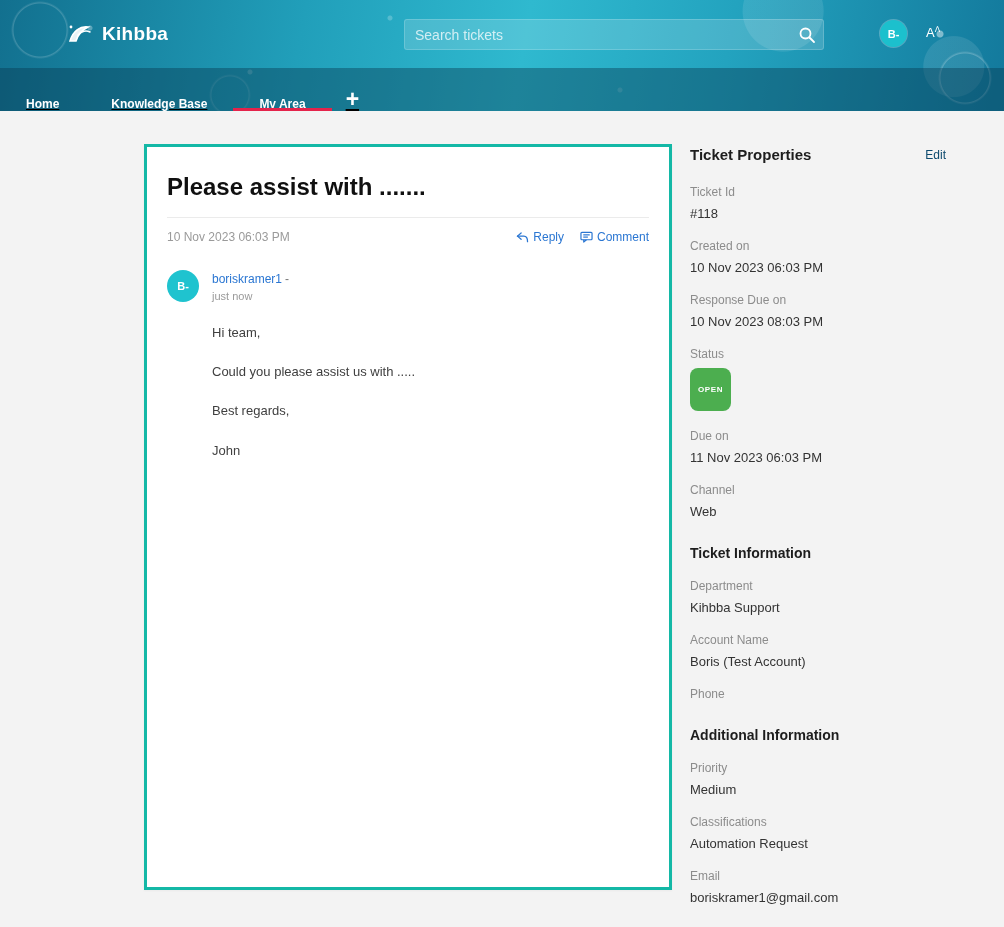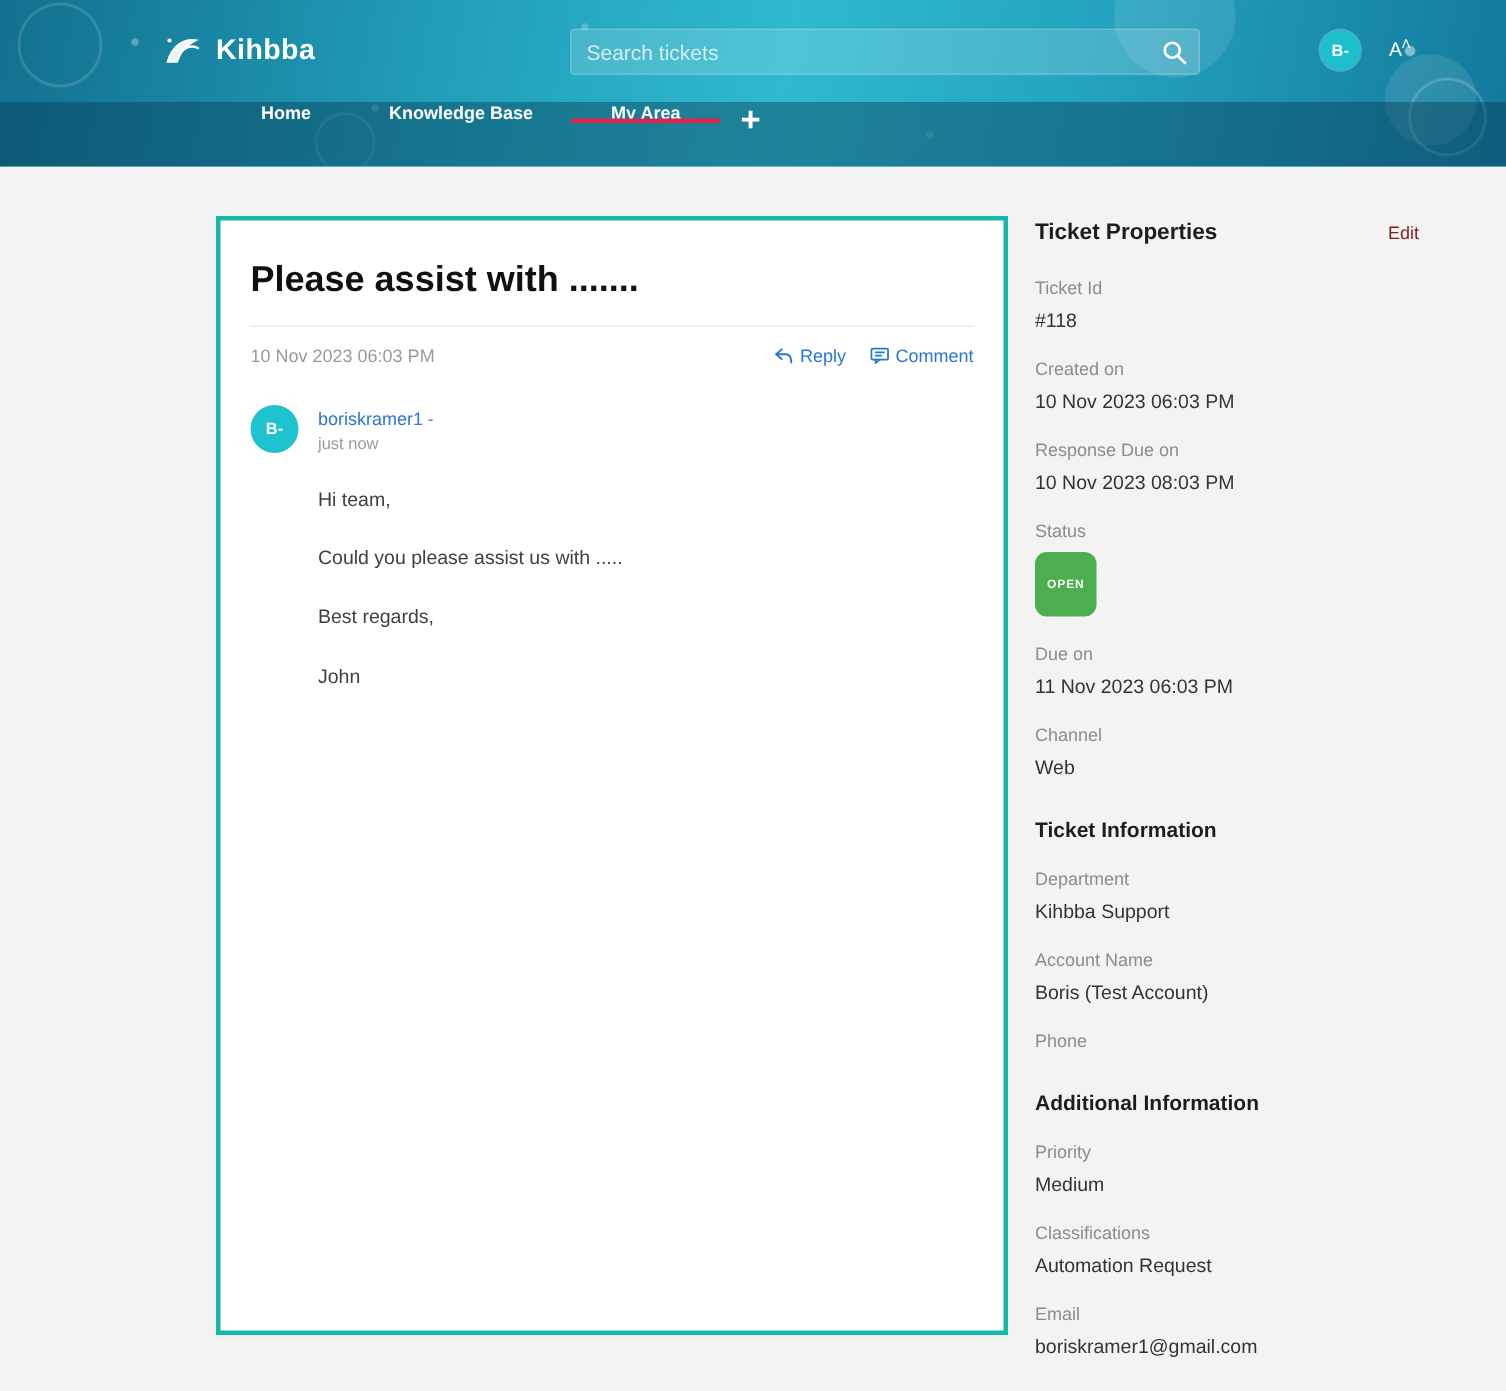--- a/index.html
+++ b/index.html
@@ -26,28 +26,28 @@
       radial-gradient(circle at 250px 72px, rgba(255,255,255,0.22) 2px, transparent 3px),
       radial-gradient(circle at 390px 18px, rgba(255,255,255,0.22) 2px, transparent 3px),
       radial-gradient(circle at 620px 90px, rgba(255,255,255,0.18) 2px, transparent 3px),
       radial-gradient(circle at 940px 34px, rgba(255,255,255,0.45) 3px, transparent 4px),
       radial-gradient(circle at 40px 30px, transparent 26px, rgba(255,255,255,0.18) 27px, transparent 29px),
       radial-gradient(circle at 965px 78px, transparent 24px, rgba(255,255,255,0.22) 25px, transparent 27px),
       radial-gradient(circle at 230px 95px, transparent 18px, rgba(255,255,255,0.14) 19px, transparent 21px);
   }
   .header-top {
     position:relative; height:68px; display:flex; align-items:center;
-    padding-left:108px;
+    padding-left:66px;
   }
   .brand { display:flex; align-items:center; gap:10px; }
   .brand-logo { width:26px; height:26px; }
   .brand-name { color:#fff; font-size:19px; font-weight:bold; letter-spacing:0.3px; }
 
   .search-wrap {
-    position:absolute; left:380px; top:19px; width:420px; height:31px;
+    position:absolute; left:404px; top:19px; width:420px; height:31px;
     background:rgba(255,255,255,0.16);
     border:1px solid rgba(255,255,255,0.18);
     border-radius:3px; display:flex; align-items:center;
   }
   .search-input {
     flex:1; height:100%; background:transparent; border:none; outline:none;
     color:#fff; font-size:14px; padding:0 34px 0 10px;
     font-family:"Liberation Sans", sans-serif;
   }
   .search-input::placeholder { color:rgba(255,255,255,0.75); }
@@ -59,22 +59,22 @@
     display:flex; align-items:center; justify-content:center; cursor:pointer;
     box-shadow:0 0 0 1px rgba(255,255,255,0.25);
   }
   .fontsize-ctl {
     position:absolute; left:926px; top:25px; color:#fff; font-size:13px; cursor:pointer;
   }
   .fontsize-ctl sup { font-size:8px; }
 
   
   .nav {
-    position:relative; height:43px; display:flex; align-items:flex-start;
-    background:rgba(6,57,82,0.42); padding-left:148px;
+    position:relative; height:43px; display:flex; align-items:flex-end;
+    background:rgba(6,57,82,0.42); text-decoration:underline;
   }
   .nav-tab {
     position:relative; display:flex; align-items:center; padding:0 26px;
     color:#fff; font-size:12px; font-weight:bold; cursor:pointer; white-space:nowrap;
   }
   .nav-tab.active::after {
     content:""; position:absolute; left:0; right:0; bottom:0; height:3px;
     background:#e4234b;
   }
   .nav-add {
@@ -110,21 +110,21 @@
   .author-link { color:#2a76d2; cursor:pointer; text-decoration:none; }
   .author-suffix { color:#777; margin-left:3px; }
   .time { color:#9a9a9a; font-size:11px; margin-top:4px; }
   .message-body { margin-top:22px; }
   .message-body p { font-size:13px; color:#404040; margin:0 0 21px; line-height:1.4; }
 
   
   .sidebar { flex:1; padding-top:2px; }
   .sidebar-header { display:flex; justify-content:space-between; align-items:center; margin-bottom:22px; }
   .sidebar-title { font-size:15px; font-weight:bold; color:#1d1d1d; }
-  .edit-link { color:#7f1d1d; font-size:12px; cursor:pointer; text-decoration:none; }
+  .edit-link { color:#0c4a6e; font-size:12px; cursor:pointer; text-decoration:none; }
 
   .prop { margin-bottom:18px; }
   .prop-label { color:#8c8c8c; font-size:12px; margin-bottom:7px; }
   .prop-value { color:#333; font-size:13px; }
   .badge {
     display:inline-block; background:#4cae4f; color:#fff; font-size:8px; font-weight:bold;
     letter-spacing:0.6px; padding:17px 8px; border-radius:8px; text-transform:uppercase;
   }
   .section-title { font-size:14px; font-weight:bold; color:#1d1d1d; margin:26px 0 18px; }
 </style>

